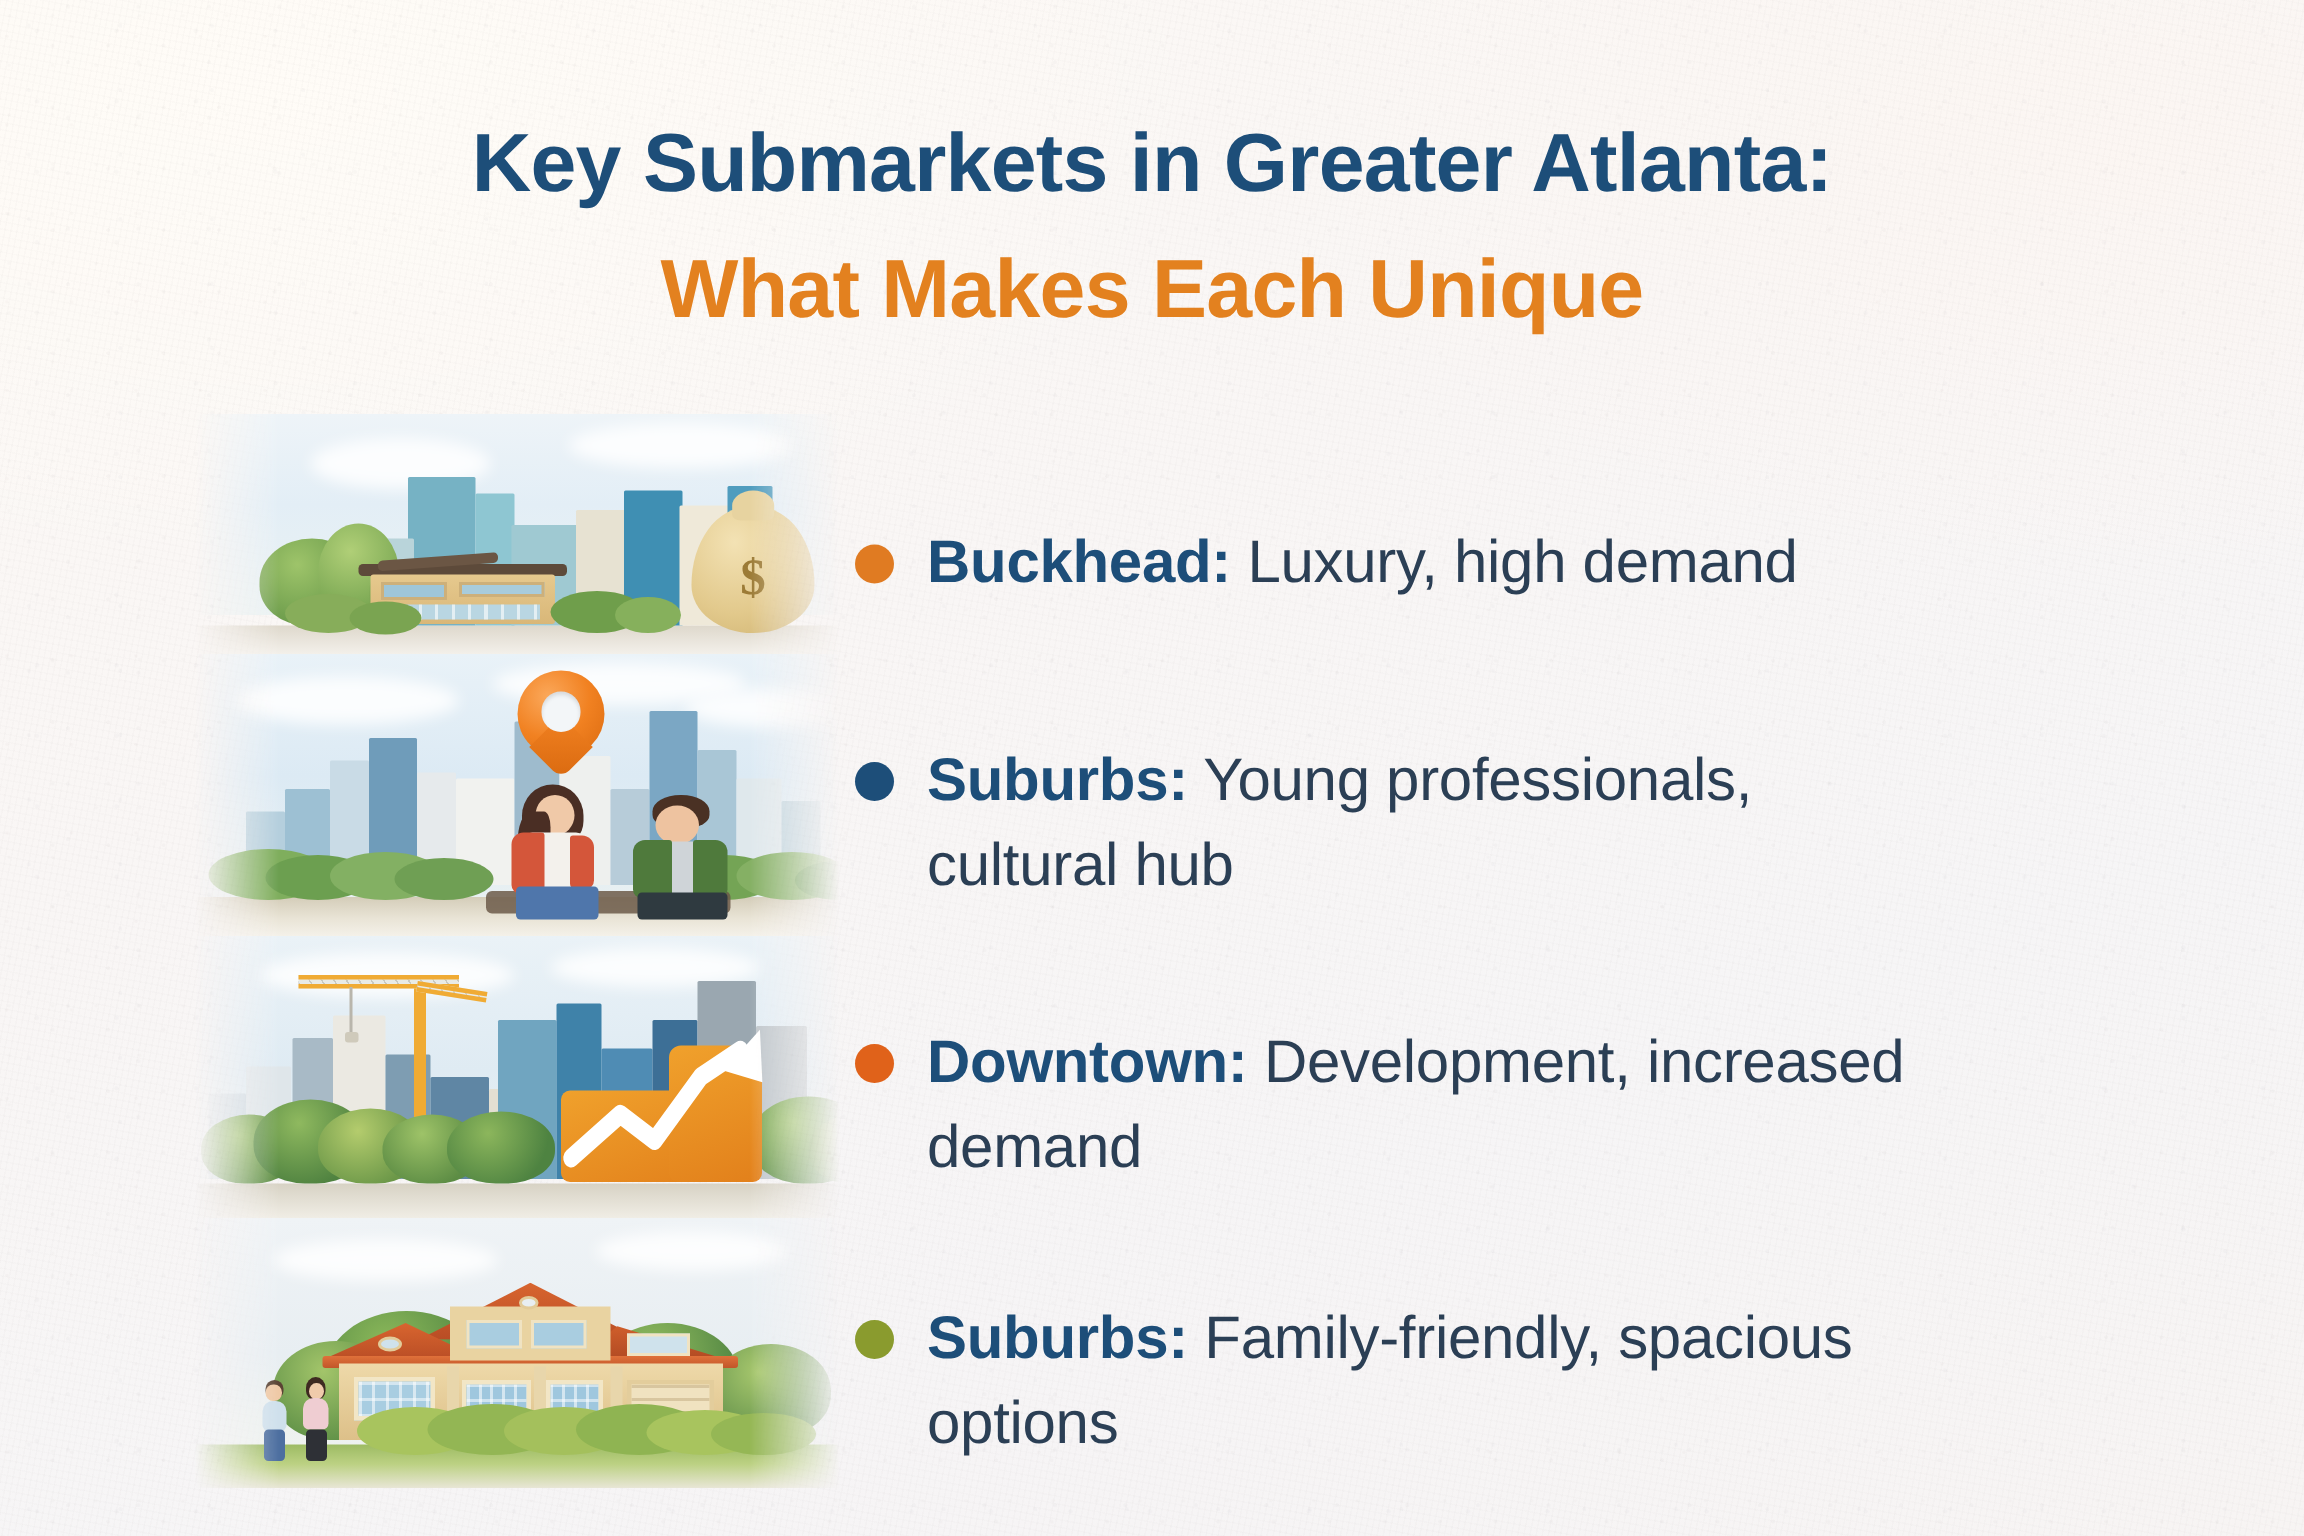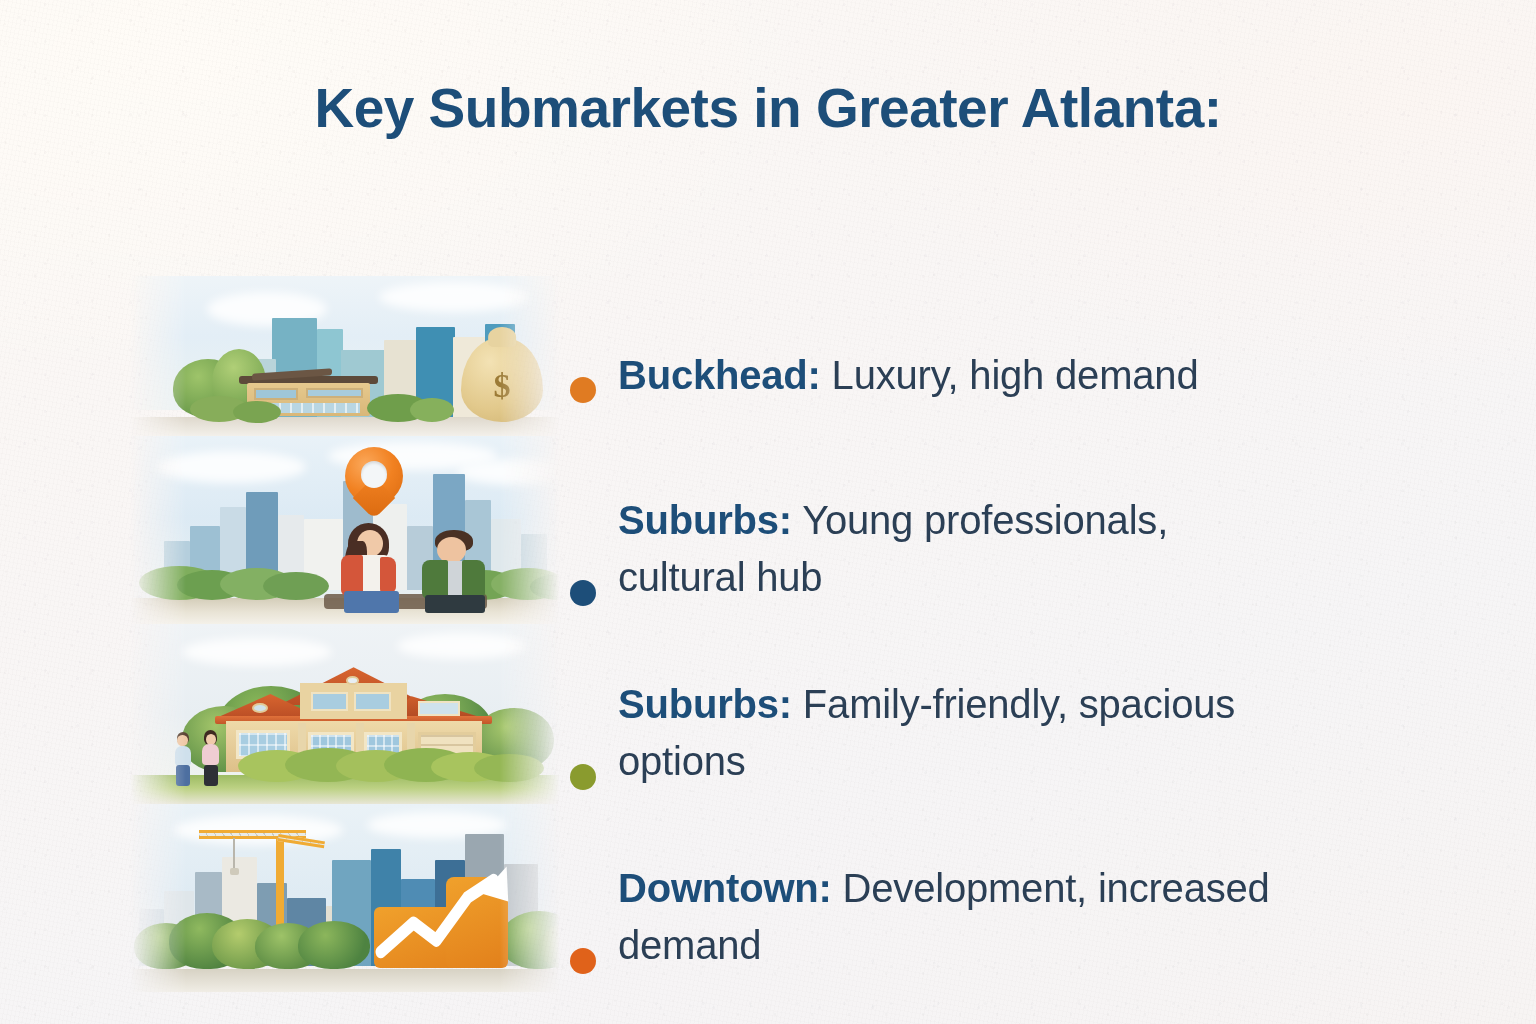--- a/index.html
+++ b/index.html
@@ -84,21 +84,21 @@
     overflow:hidden;
     -webkit-mask-image: linear-gradient(to right, transparent 0%, #000 13%, #000 86%, transparent 100%);
             mask-image: linear-gradient(to right, transparent 0%, #000 13%, #000 86%, transparent 100%);
   }
   .illus { position:absolute; inset:0; }
 
   
   .txt {
     flex:1;
     display:flex;
-    align-items:flex-end;
+    align-items:flex-start;
     padding-left:10px;
     padding-right:60px;
     margin-top:38px;
   }
   .bullet {
     width:26px; height:26px;
     border-radius:50%;
     flex:0 0 26px;
     margin-top:16px;
     margin-right:22px;
@@ -169,20 +169,21 @@
   
   .roofline { position:absolute; }
 </style>
 </head>
 <body>
 
 <div id="page">
 
   <div class="heading">
     <div class="title-line1">Key Submarkets in Greater Atlanta:</div>
+    <div class="title-line2">What Makes Each Unique</div>
   </div>
 
   <div class="rows">
 
     <div class="row r0">
       <div class="illus-wrap">
         <div class="illus">
           <div class="sky" style="height:84%"></div>
           <div class="cloud" style="left:18%;top:10%;width:120px;height:34px"></div>
           <div class="cloud" style="left:58%;top:4%;width:150px;height:30px"></div>
@@ -292,110 +293,20 @@
       </div>
 
       <div class="txt">
         <div class="bullet" style="background:#1d4e79"></div>
         <div class="copy" style="max-width:660px">
           <span class="lead">Suburbs:</span><span> Young professionals, cultural hub</span>
         </div>
       </div>
     </div>
 
-    <div class="row r3">
-      <div class="illus-wrap">
-        <div class="illus">
-          <div class="sky" style="height:84%;background:linear-gradient(180deg,#eff3f6 0%,#e8eef2 60%,#eef2ef 100%)"></div>
-          <div class="cloud" style="left:12%;top:8%;width:150px;height:28px"></div>
-          <div class="cloud" style="left:62%;top:5%;width:130px;height:26px"></div>
-          <div class="ground" style="height:16%;background:linear-gradient(180deg,#9dbb63 0%,#bcd183 45%,#e8e6d6 100%)"></div>
-
-          <div class="tree" style="left:20%;bottom:18%;width:110px;height:86px;background:radial-gradient(circle at 38% 28%, #8dba5b, #4f8340 74%)"></div>
-          <div class="tree" style="left:12%;bottom:18%;width:84px;height:66px;background:radial-gradient(circle at 40% 30%, #a3c56a, #5d8f46 74%)"></div>
-          <div class="tree" style="left:62%;bottom:20%;width:96px;height:74px;background:radial-gradient(circle at 38% 28%, #93bd60, #538743 74%)"></div>
-          <div class="tree" style="left:80%;bottom:19%;width:80px;height:62px;background:radial-gradient(circle at 40% 30%, #a8c86e, #608f49 74%)"></div>
-
-          <div style="position:absolute;left:21%;bottom:14%;width:62%;height:62%;">
-
-            <div style="position:absolute;left:22%;top:0;width:56%;height:34%;
-                 background:linear-gradient(180deg,#d8652f,#b94d25);
-                 clip-path:polygon(50% 0,100% 100%,0 100%);"></div>
-
-            <div style="position:absolute;left:60%;top:26%;width:42%;height:22%;
-                 background:linear-gradient(180deg,#cf5e2b,#ae4822);
-                 clip-path:polygon(28% 0,100% 100%,0 100%);"></div>
-
-            <div style="position:absolute;left:-2%;top:24%;width:40%;height:22%;
-                 background:linear-gradient(180deg,#d8652f,#b94d25);
-                 clip-path:polygon(52% 0,100% 100%,0 100%);"></div>
-
-            <div style="position:absolute;left:-2%;top:44%;width:104%;height:7%;
-                 background:linear-gradient(180deg,#e0713a,#c25629);border-radius:2px"></div>
-
-            <div style="position:absolute;left:2%;top:48%;width:96%;height:46%;
-                 background:linear-gradient(180deg,#eed9a9,#ddc089)"></div>
-
-            <div style="position:absolute;left:30%;top:14%;width:40%;height:32%;background:#e9d3a1"></div>
-
-            <div style="position:absolute;left:34%;top:22%;width:14%;height:17%;background:#a9cde0;border:2px solid #f0e3c2"></div>
-            <div style="position:absolute;left:50%;top:22%;width:14%;height:17%;background:#a9cde0;border:2px solid #f0e3c2"></div>
-            <div style="position:absolute;left:74%;top:30%;width:16%;height:14%;background:#cfe2ec;border:2px solid #f0e3c2"></div>
-
-            <div style="position:absolute;left:47%;top:8%;width:5%;height:8%;border-radius:50%;background:#e8eef2;border:2px solid #e2cb99"></div>
-            <div style="position:absolute;left:12%;top:32%;width:6%;height:9%;border-radius:50%;background:#cfe2ec;border:2px solid #e2cb99"></div>
-
-            <div style="position:absolute;left:6%;top:56%;width:20%;height:26%;background:#a8cde1;border:3px solid #f2e6c6;
-                 background-image:repeating-linear-gradient(90deg, rgba(255,255,255,.55) 0 2px, transparent 2px 9px),
-                                  repeating-linear-gradient(180deg, rgba(255,255,255,.5) 0 2px, transparent 2px 11px)"></div>
-            <div style="position:absolute;left:33%;top:58%;width:17%;height:24%;background:#9fc7de;border:3px solid #f2e6c6;
-                 background-image:repeating-linear-gradient(90deg, rgba(255,255,255,.55) 0 2px, transparent 2px 8px),
-                                  repeating-linear-gradient(180deg, rgba(255,255,255,.5) 0 2px, transparent 2px 10px)"></div>
-            <div style="position:absolute;left:54%;top:58%;width:14%;height:24%;background:#9fc7de;border:3px solid #f2e6c6;
-                 background-image:repeating-linear-gradient(90deg, rgba(255,255,255,.55) 0 2px, transparent 2px 8px),
-                                  repeating-linear-gradient(180deg, rgba(255,255,255,.5) 0 2px, transparent 2px 10px)"></div>
-
-            <div style="position:absolute;left:74%;top:58%;width:22%;height:26%;background:#f0e2c0;border:3px solid #e3cd9c;
-                 background-image:repeating-linear-gradient(180deg, rgba(180,155,110,.4) 0 2px, transparent 2px 9px)"></div>
-
-            <div style="position:absolute;left:29%;top:50%;width:3%;height:34%;background:#e8d6ab"></div>
-            <div style="position:absolute;left:51%;top:50%;width:3%;height:34%;background:#e8d6ab"></div>
-            <div style="position:absolute;left:70%;top:50%;width:3%;height:34%;background:#e8d6ab"></div>
-          </div>
-
-          <div class="bush" style="left:25%;bottom:12%;width:78px;height:32px;background:#a8c45e"></div>
-          <div class="bush" style="left:36%;bottom:12%;width:86px;height:34px;background:#93b654"></div>
-          <div class="bush" style="left:48%;bottom:12%;width:80px;height:32px;background:#a4c05c"></div>
-          <div class="bush" style="left:59%;bottom:12%;width:84px;height:34px;background:#8fb452"></div>
-          <div class="bush" style="left:70%;bottom:12%;width:78px;height:30px;background:#a8c45e"></div>
-          <div class="bush" style="left:80%;bottom:12%;width:70px;height:28px;background:#95b755"></div>
-
-          <div class="person" style="left:9.5%;bottom:10%;width:5.5%;height:30%;">
-            <div class="p-hair" style="left:24%;top:0;width:52%;height:22%;background:#5a4334"></div>
-            <div class="p-head" style="left:28%;top:6%;width:44%;height:20%;background:#efc9a6"></div>
-            <div class="p-torso" style="left:16%;top:25%;width:68%;height:38%;background:#cfe0ec"></div>
-            <div class="p-leg" style="left:20%;top:62%;width:60%;height:38%;background:#4d6fa0"></div>
-          </div>
-          <div class="person" style="left:16%;bottom:10%;width:5.5%;height:31%;">
-            <div class="p-hair" style="left:22%;top:0;width:56%;height:26%;background:#3e2a21"></div>
-            <div class="p-head" style="left:30%;top:7%;width:42%;height:20%;background:#f0cbab"></div>
-            <div class="p-torso" style="left:14%;top:25%;width:72%;height:38%;background:#efcdd2"></div>
-            <div class="p-leg" style="left:20%;top:62%;width:60%;height:38%;background:#2e3036"></div>
-          </div>
-        </div>
-      </div>
-
-      <div class="txt">
-        <div class="bullet" style="background:#8a9b2e"></div>
-        <div class="copy" style="max-width:660px">
-          <span class="lead">Suburbs:</span><span> Family-friendly, spacious options</span>
-        </div>
-      </div>
-    </div>
-
     <div class="row r2">
       <div class="illus-wrap">
         <div class="illus">
           <div class="sky" style="height:86%;background:linear-gradient(180deg,#eaf2f7 0%,#dfebf3 55%,#e9f0f1 100%)"></div>
           <div class="cloud" style="left:10%;top:6%;width:170px;height:30px"></div>
           <div class="cloud" style="left:55%;top:4%;width:140px;height:26px"></div>
           <div class="ground" style="height:12%;background:linear-gradient(180deg,#d7d2c4,#f0ede5)"></div>
 
           <div class="bldg win-h" style="left:2%;bottom:14%;width:6%;height:30%;background:#cfdbe3"></div>
           <div class="bldg win-h" style="left:8%;bottom:14%;width:7%;height:40%;background:#dfe6ea"></div>
@@ -440,14 +351,104 @@
       </div>
 
       <div class="txt">
         <div class="bullet" style="background:#e0621a"></div>
         <div class="copy" style="max-width:660px">
           <span class="lead">Downtown:</span><span> Development, increased demand</span>
         </div>
       </div>
     </div>
 
+    <div class="row r3">
+      <div class="illus-wrap">
+        <div class="illus">
+          <div class="sky" style="height:84%;background:linear-gradient(180deg,#eff3f6 0%,#e8eef2 60%,#eef2ef 100%)"></div>
+          <div class="cloud" style="left:12%;top:8%;width:150px;height:28px"></div>
+          <div class="cloud" style="left:62%;top:5%;width:130px;height:26px"></div>
+          <div class="ground" style="height:16%;background:linear-gradient(180deg,#9dbb63 0%,#bcd183 45%,#e8e6d6 100%)"></div>
+
+          <div class="tree" style="left:20%;bottom:18%;width:110px;height:86px;background:radial-gradient(circle at 38% 28%, #8dba5b, #4f8340 74%)"></div>
+          <div class="tree" style="left:12%;bottom:18%;width:84px;height:66px;background:radial-gradient(circle at 40% 30%, #a3c56a, #5d8f46 74%)"></div>
+          <div class="tree" style="left:62%;bottom:20%;width:96px;height:74px;background:radial-gradient(circle at 38% 28%, #93bd60, #538743 74%)"></div>
+          <div class="tree" style="left:80%;bottom:19%;width:80px;height:62px;background:radial-gradient(circle at 40% 30%, #a8c86e, #608f49 74%)"></div>
+
+          <div style="position:absolute;left:21%;bottom:14%;width:62%;height:62%;">
+
+            <div style="position:absolute;left:22%;top:0;width:56%;height:34%;
+                 background:linear-gradient(180deg,#d8652f,#b94d25);
+                 clip-path:polygon(50% 0,100% 100%,0 100%);"></div>
+
+            <div style="position:absolute;left:60%;top:26%;width:42%;height:22%;
+                 background:linear-gradient(180deg,#cf5e2b,#ae4822);
+                 clip-path:polygon(28% 0,100% 100%,0 100%);"></div>
+
+            <div style="position:absolute;left:-2%;top:24%;width:40%;height:22%;
+                 background:linear-gradient(180deg,#d8652f,#b94d25);
+                 clip-path:polygon(52% 0,100% 100%,0 100%);"></div>
+
+            <div style="position:absolute;left:-2%;top:44%;width:104%;height:7%;
+                 background:linear-gradient(180deg,#e0713a,#c25629);border-radius:2px"></div>
+
+            <div style="position:absolute;left:2%;top:48%;width:96%;height:46%;
+                 background:linear-gradient(180deg,#eed9a9,#ddc089)"></div>
+
+            <div style="position:absolute;left:30%;top:14%;width:40%;height:32%;background:#e9d3a1"></div>
+
+            <div style="position:absolute;left:34%;top:22%;width:14%;height:17%;background:#a9cde0;border:2px solid #f0e3c2"></div>
+            <div style="position:absolute;left:50%;top:22%;width:14%;height:17%;background:#a9cde0;border:2px solid #f0e3c2"></div>
+            <div style="position:absolute;left:74%;top:30%;width:16%;height:14%;background:#cfe2ec;border:2px solid #f0e3c2"></div>
+
+            <div style="position:absolute;left:47%;top:8%;width:5%;height:8%;border-radius:50%;background:#e8eef2;border:2px solid #e2cb99"></div>
+            <div style="position:absolute;left:12%;top:32%;width:6%;height:9%;border-radius:50%;background:#cfe2ec;border:2px solid #e2cb99"></div>
+
+            <div style="position:absolute;left:6%;top:56%;width:20%;height:26%;background:#a8cde1;border:3px solid #f2e6c6;
+                 background-image:repeating-linear-gradient(90deg, rgba(255,255,255,.55) 0 2px, transparent 2px 9px),
+                                  repeating-linear-gradient(180deg, rgba(255,255,255,.5) 0 2px, transparent 2px 11px)"></div>
+            <div style="position:absolute;left:33%;top:58%;width:17%;height:24%;background:#9fc7de;border:3px solid #f2e6c6;
+                 background-image:repeating-linear-gradient(90deg, rgba(255,255,255,.55) 0 2px, transparent 2px 8px),
+                                  repeating-linear-gradient(180deg, rgba(255,255,255,.5) 0 2px, transparent 2px 10px)"></div>
+            <div style="position:absolute;left:54%;top:58%;width:14%;height:24%;background:#9fc7de;border:3px solid #f2e6c6;
+                 background-image:repeating-linear-gradient(90deg, rgba(255,255,255,.55) 0 2px, transparent 2px 8px),
+                                  repeating-linear-gradient(180deg, rgba(255,255,255,.5) 0 2px, transparent 2px 10px)"></div>
+
+            <div style="position:absolute;left:74%;top:58%;width:22%;height:26%;background:#f0e2c0;border:3px solid #e3cd9c;
+                 background-image:repeating-linear-gradient(180deg, rgba(180,155,110,.4) 0 2px, transparent 2px 9px)"></div>
+
+            <div style="position:absolute;left:29%;top:50%;width:3%;height:34%;background:#e8d6ab"></div>
+            <div style="position:absolute;left:51%;top:50%;width:3%;height:34%;background:#e8d6ab"></div>
+            <div style="position:absolute;left:70%;top:50%;width:3%;height:34%;background:#e8d6ab"></div>
+          </div>
+
+          <div class="bush" style="left:25%;bottom:12%;width:78px;height:32px;background:#a8c45e"></div>
+          <div class="bush" style="left:36%;bottom:12%;width:86px;height:34px;background:#93b654"></div>
+          <div class="bush" style="left:48%;bottom:12%;width:80px;height:32px;background:#a4c05c"></div>
+          <div class="bush" style="left:59%;bottom:12%;width:84px;height:34px;background:#8fb452"></div>
+          <div class="bush" style="left:70%;bottom:12%;width:78px;height:30px;background:#a8c45e"></div>
+          <div class="bush" style="left:80%;bottom:12%;width:70px;height:28px;background:#95b755"></div>
+
+          <div class="person" style="left:9.5%;bottom:10%;width:5.5%;height:30%;">
+            <div class="p-hair" style="left:24%;top:0;width:52%;height:22%;background:#5a4334"></div>
+            <div class="p-head" style="left:28%;top:6%;width:44%;height:20%;background:#efc9a6"></div>
+            <div class="p-torso" style="left:16%;top:25%;width:68%;height:38%;background:#cfe0ec"></div>
+            <div class="p-leg" style="left:20%;top:62%;width:60%;height:38%;background:#4d6fa0"></div>
+          </div>
+          <div class="person" style="left:16%;bottom:10%;width:5.5%;height:31%;">
+            <div class="p-hair" style="left:22%;top:0;width:56%;height:26%;background:#3e2a21"></div>
+            <div class="p-head" style="left:30%;top:7%;width:42%;height:20%;background:#f0cbab"></div>
+            <div class="p-torso" style="left:14%;top:25%;width:72%;height:38%;background:#efcdd2"></div>
+            <div class="p-leg" style="left:20%;top:62%;width:60%;height:38%;background:#2e3036"></div>
+          </div>
+        </div>
+      </div>
+
+      <div class="txt">
+        <div class="bullet" style="background:#8a9b2e"></div>
+        <div class="copy" style="max-width:660px">
+          <span class="lead">Suburbs:</span><span> Family-friendly, spacious options</span>
+        </div>
+      </div>
+    </div>
+
   </div>
 </div>
 
 </body></html>

